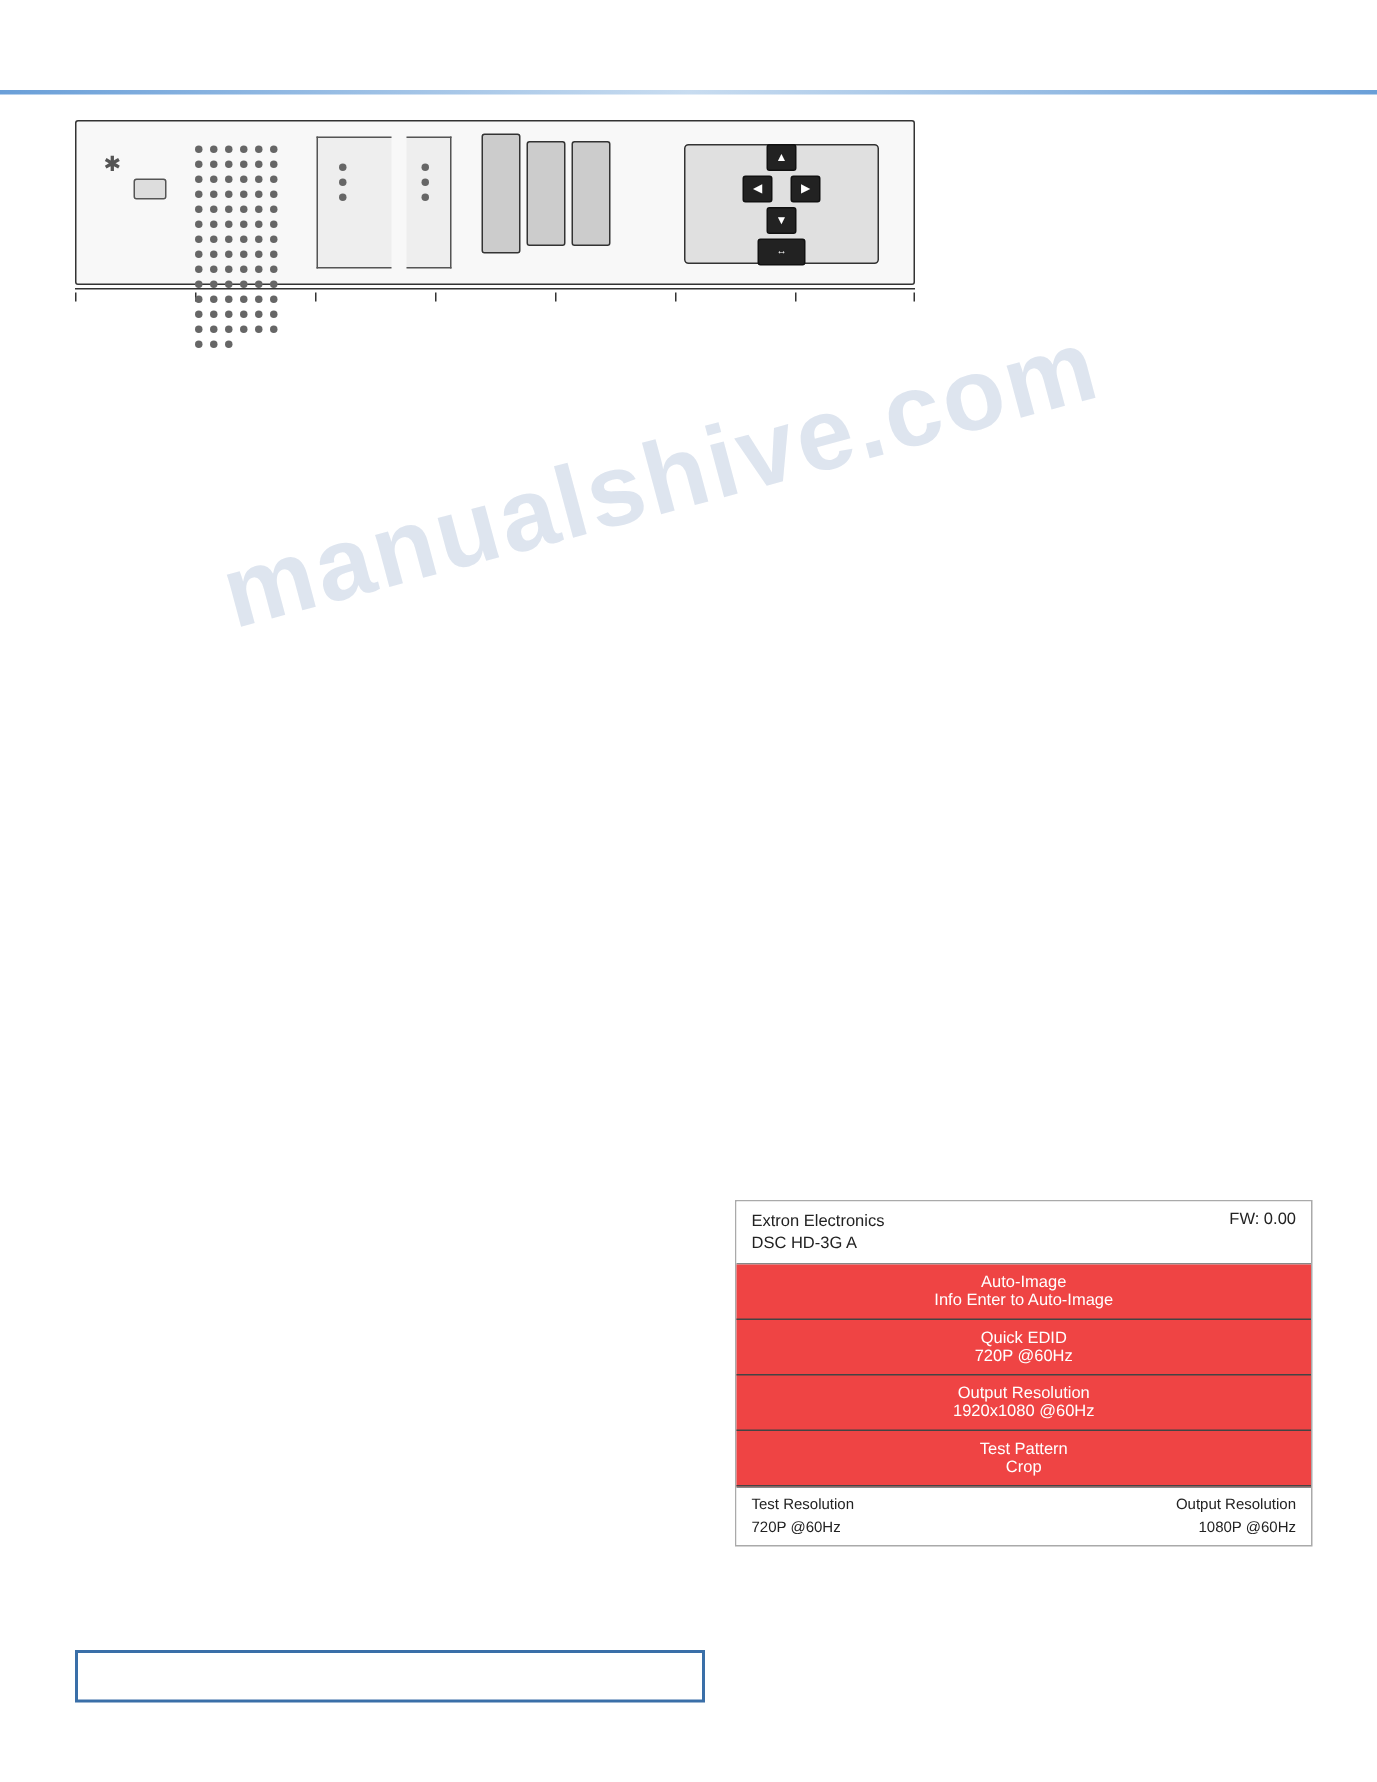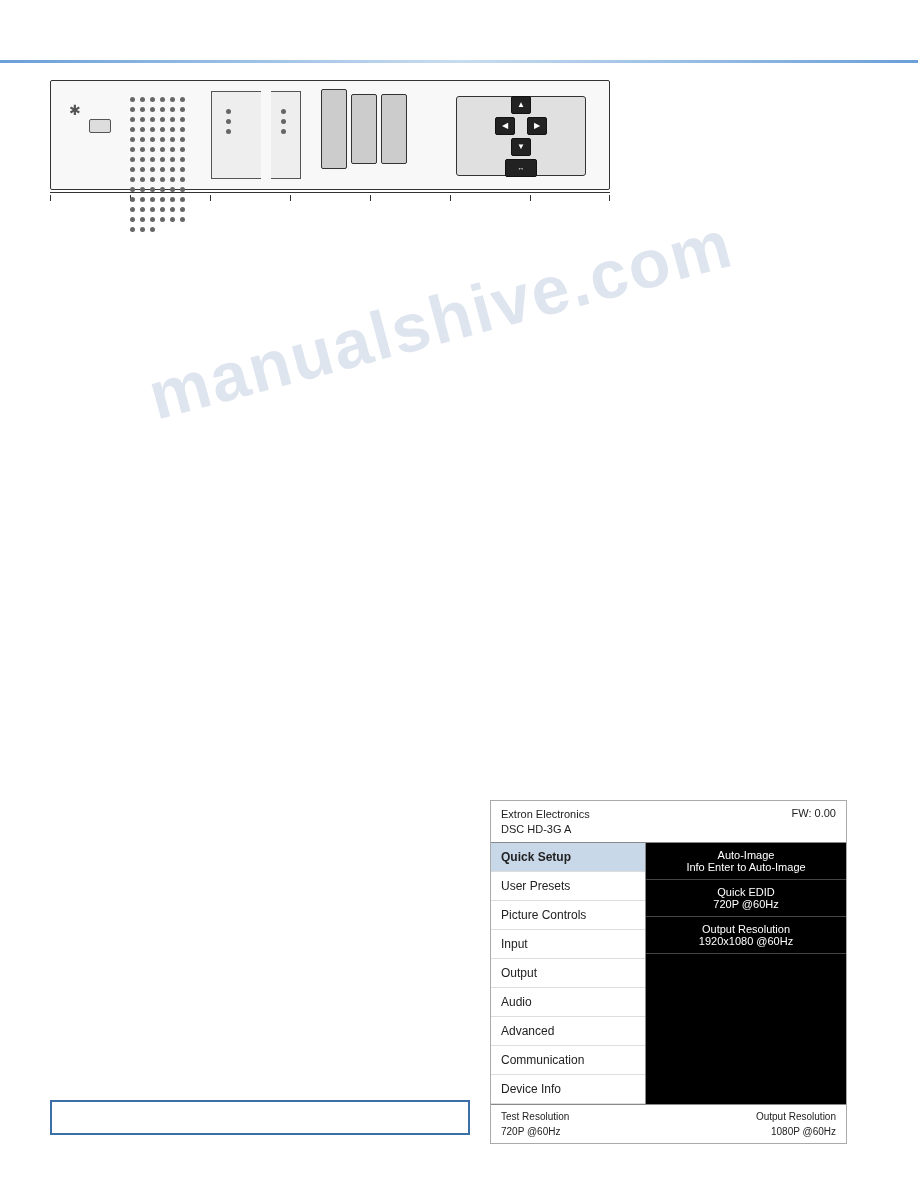--- a/index.html
+++ b/index.html
@@ -243,21 +243,21 @@
       height: 35px;
       border: 2px solid #3a6fa8;
       background: transparent;
     }
 
     
     .osd-panel {
       position: absolute;
       top: 800px;
       left: 490px;
-      width: 357px;
+      width: 385px;
       background: #ffffff;
       border: 1px solid #aaa;
     }
 
     .osd-header {
       background: #ffffff;
       padding: 6px 10px 4px;
       border-bottom: 1px solid #888;
       display: flex;
       justify-content: space-between;
@@ -295,21 +295,21 @@
       background: #ffffff;
     }
 
     .osd-menu-item.active {
       background: #c8d8e8;
       font-weight: bold;
     }
 
     .osd-content-col {
       flex: 1;
-      background: #000000;
+      background: #ef4444;
       display: flex;
       flex-direction: column;
     }
 
     .osd-content-item {
       padding: 6px 10px;
       text-align: center;
       border-bottom: 1px solid #444;
       cursor: pointer;
     }
@@ -528,45 +528,38 @@
   <div class="osd-header">
     <div class="osd-header-left">
       <div>Extron Electronics</div>
       <div>DSC HD-3G A</div>
     </div>
     <div class="osd-header-fw">FW: 0.00</div>
   </div>
 
   <div class="osd-body">
 
-    <div class="osd-menu-col">
-      <div class="osd-menu-item active">Quick Setup</div>
-      <div class="osd-menu-item">User Presets</div>
-      <div class="osd-menu-item">Picture Controls</div>
-      <div class="osd-menu-item">Input</div>
-      <div class="osd-menu-item">Output</div>
-      <div class="osd-menu-item">Audio</div>
-      <div class="osd-menu-item">Advanced</div>
-      <div class="osd-menu-item">Communication</div>
-      <div class="osd-menu-item">Device Info</div>
-    </div>
 
     <div class="osd-content-col">
       <div class="osd-content-item">
         <span class="item-label">Auto-Image</span>
         <span class="item-value">Info Enter to Auto-Image</span>
       </div>
       <div class="osd-content-item">
         <span class="item-label">Quick EDID</span>
         <span class="item-value">720P @60Hz</span>
       </div>
       <div class="osd-content-item">
         <span class="item-label">Output Resolution</span>
         <span class="item-value">1920x1080 @60Hz</span>
       </div>
+      <div class="osd-content-item">
+        <span class="item-label">Test Pattern</span>
+        <span class="item-value">Crop</span>
+      </div>
     </div>
 
   </div>
 
   <div class="osd-footer">
     <div class="osd-footer-left">
       <div>Test Resolution</div>
       <div>720P @60Hz</div>
     </div>
     <div class="osd-footer-right">

